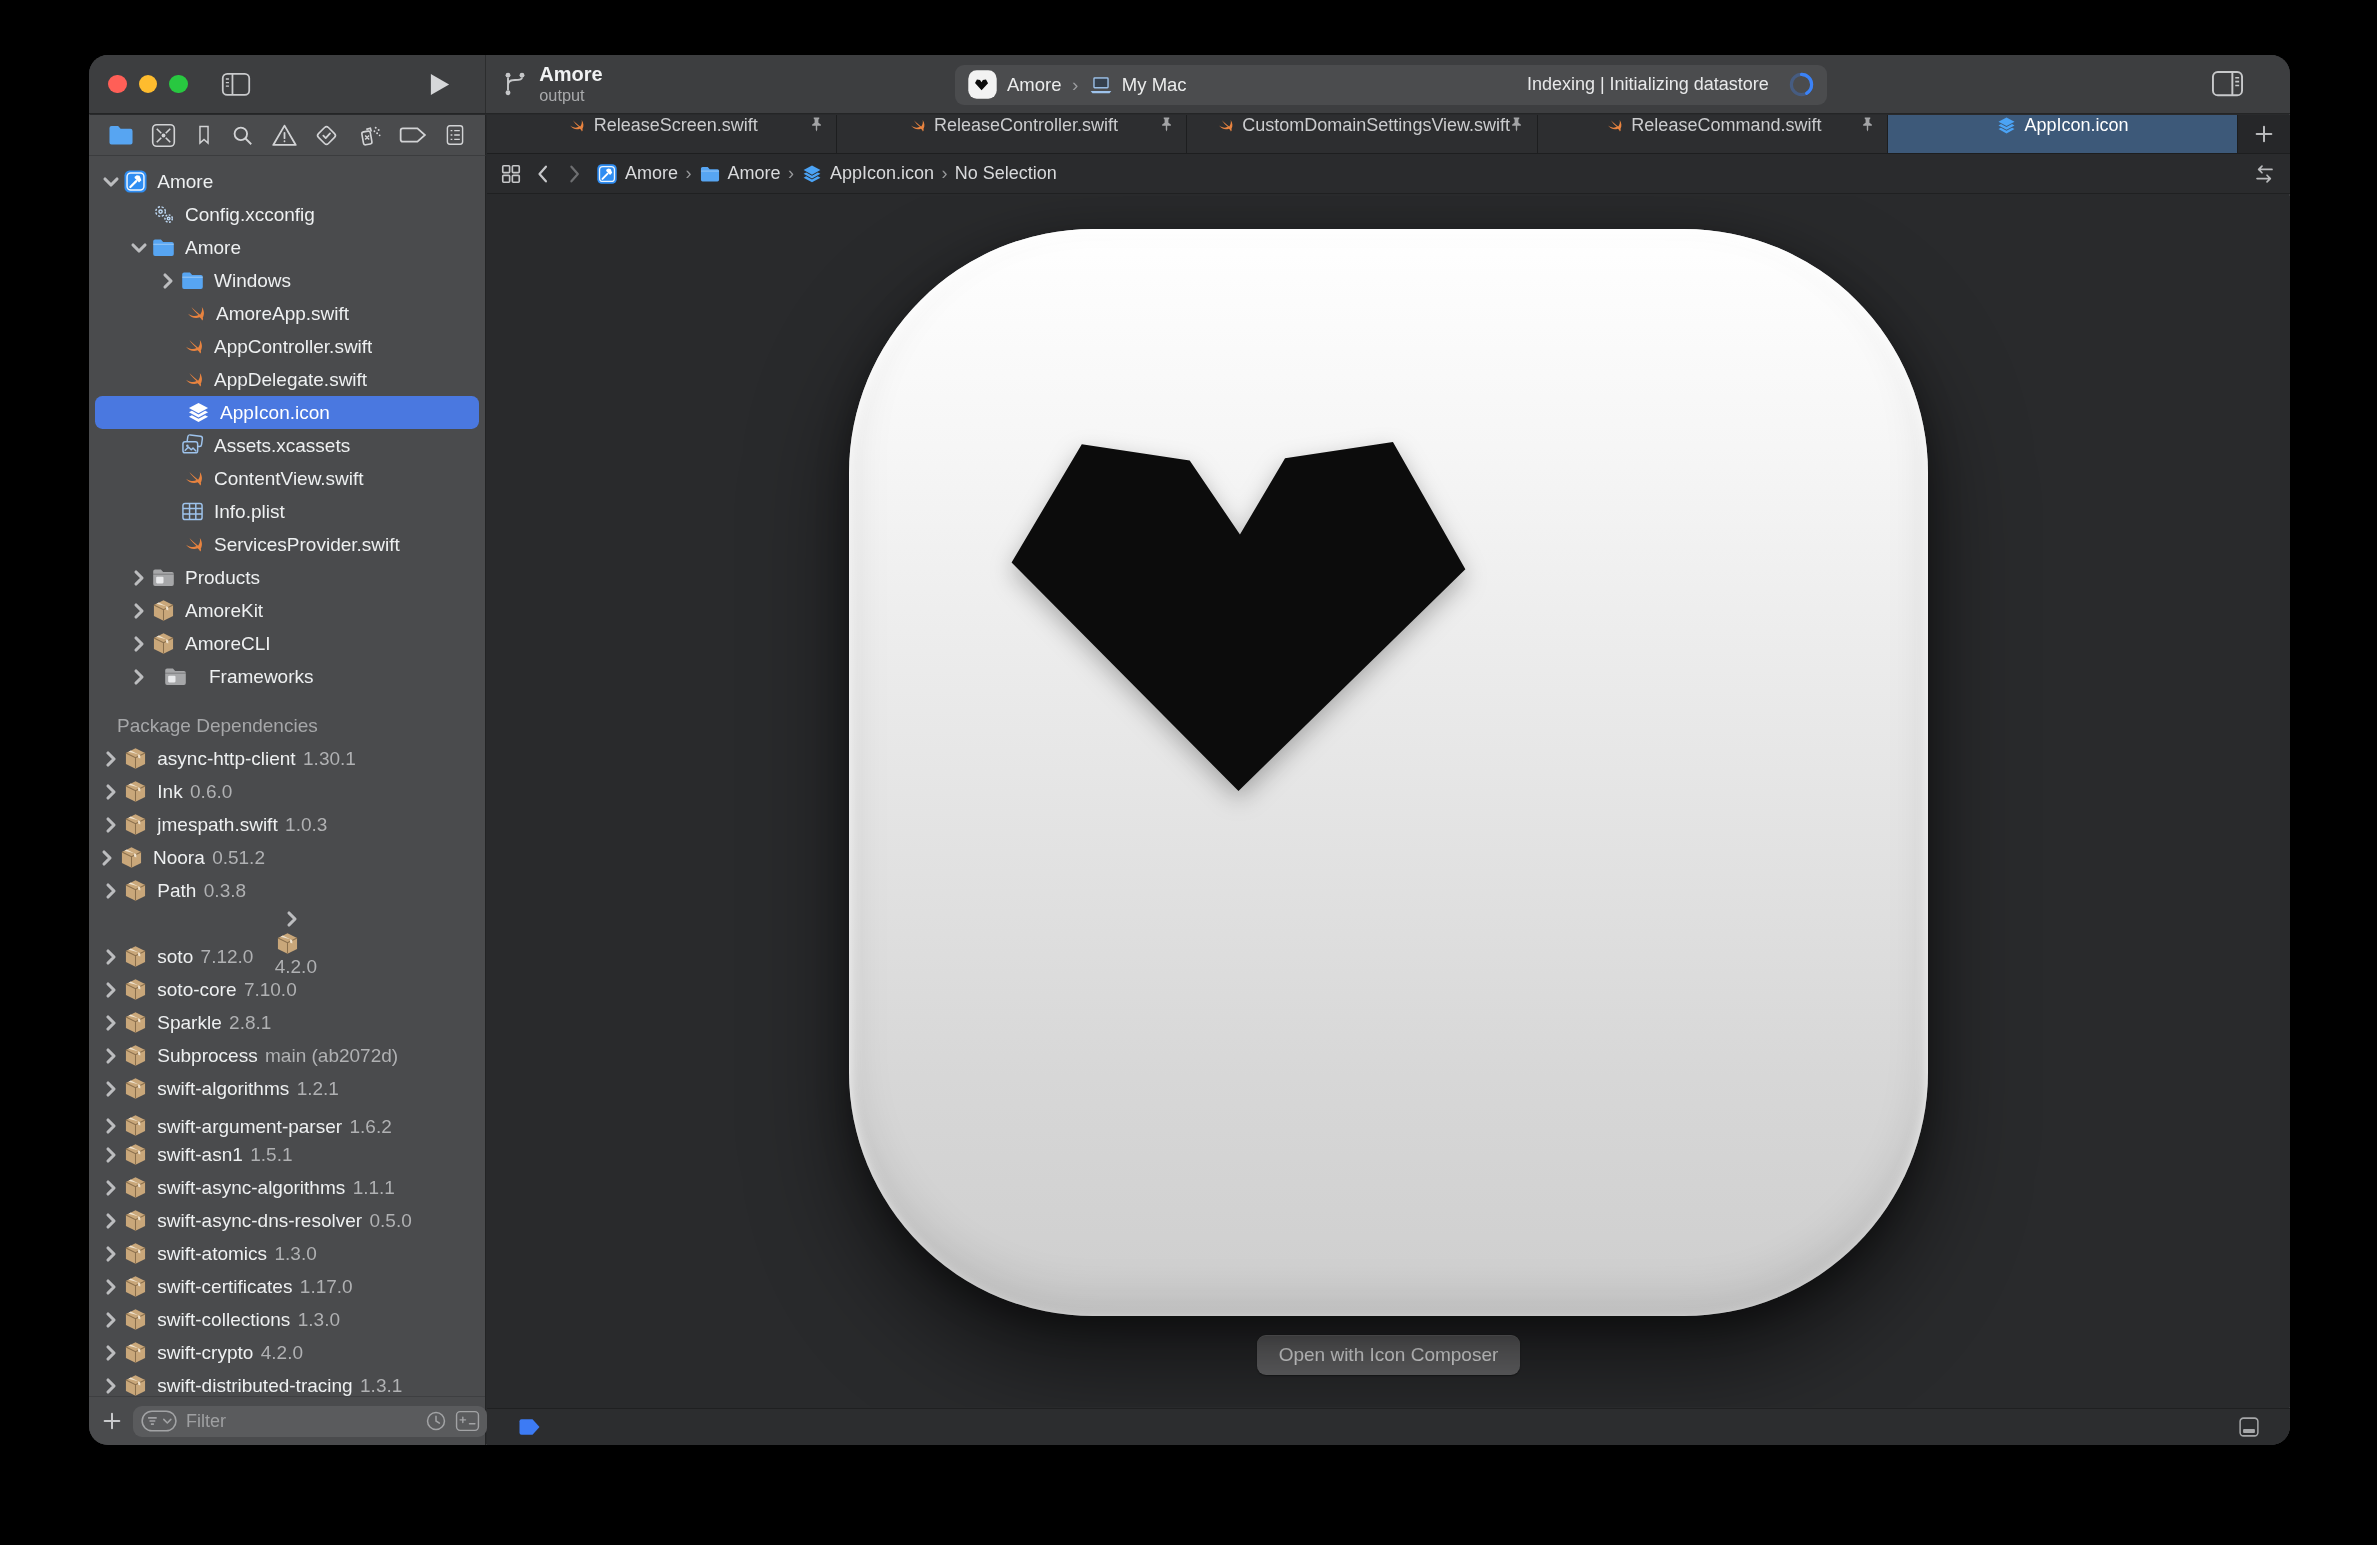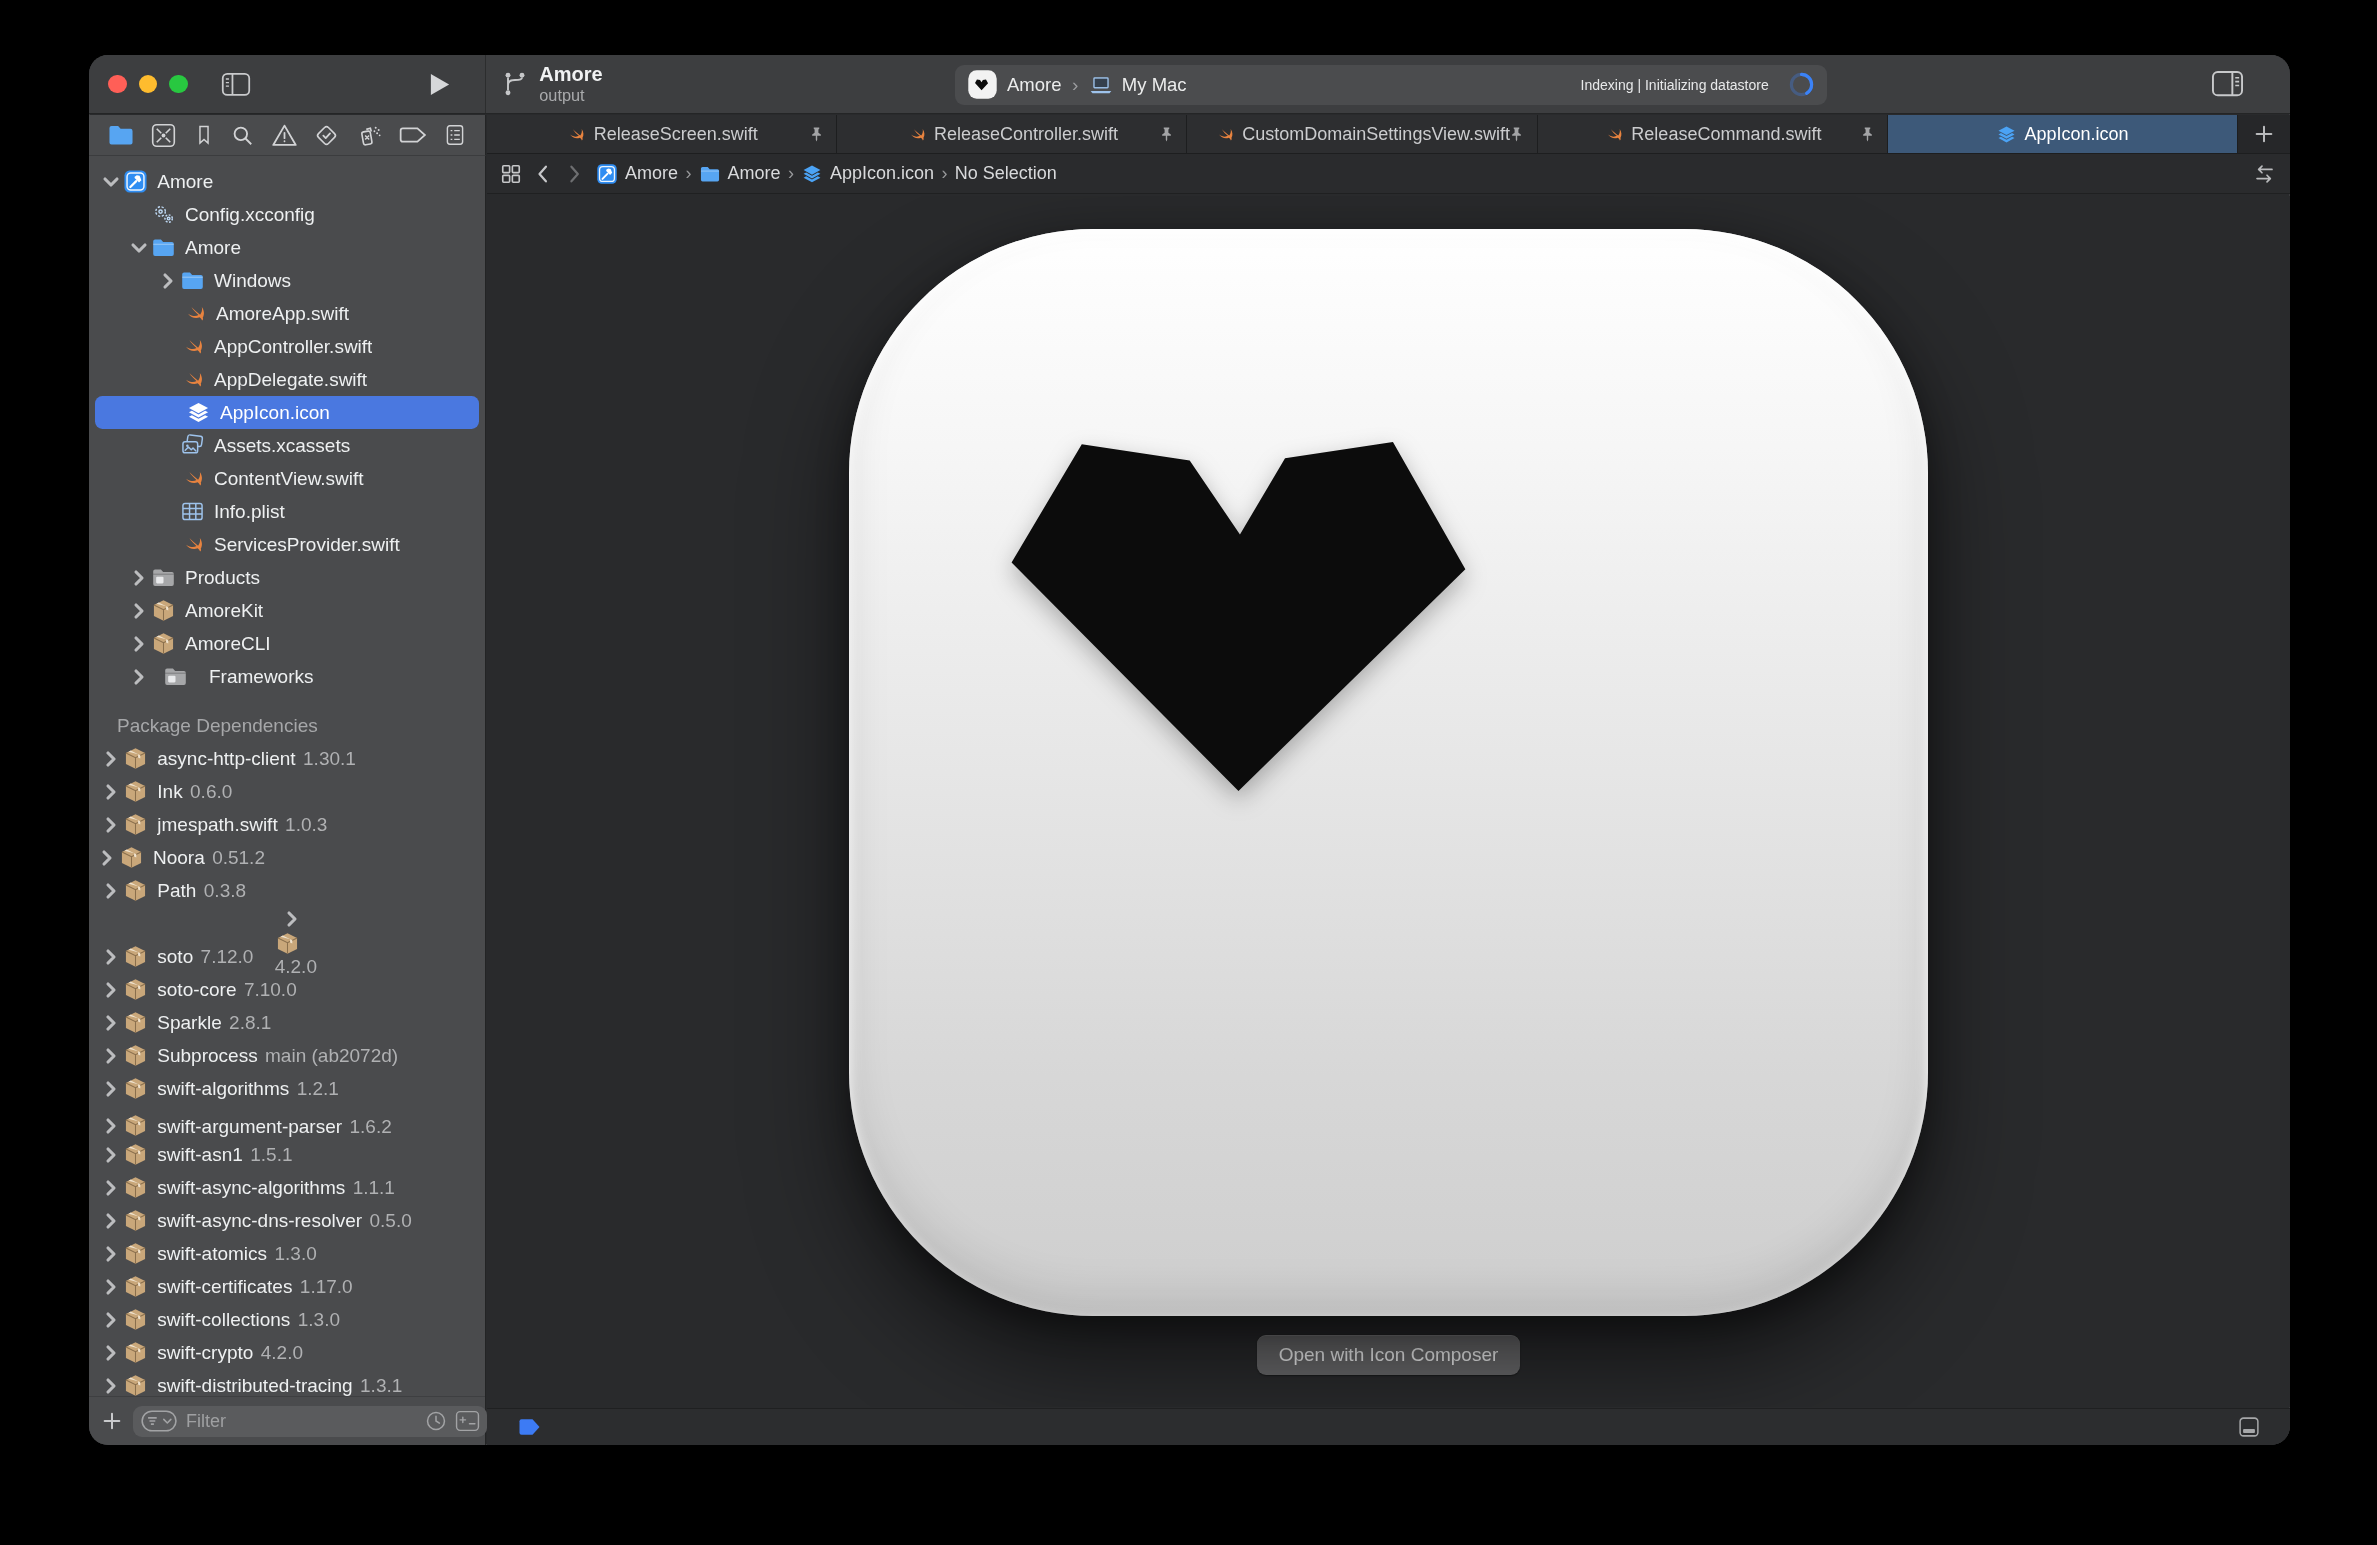--- a/index.html
+++ b/index.html
@@ -23,21 +23,21 @@
   .toolbar-main { position:relative; flex:1; height:100%; display:flex; align-items:center; padding-left:15px; }
   .scheme-title { display:flex; align-items:center; gap:10.3px; }
   .scheme-title .t { display:flex; flex-direction:column; justify-content:center; }
   .proj-title { font-size:20px; font-weight:bold; color:#f1f2f3; line-height:23px; }
   .proj-sub { font-size:16.3px; color:#a9aaac; line-height:19px; }
   .scheme-pill { position:absolute; left:469px; top:9.6px; width:872px; height:40px;
                  background:#4b4c4e; border-radius:9px; display:flex; align-items:center;
                  padding:0 12px; gap:9px; }
   .scheme-pill .lbl { font-size:18.5px; color:#eceded; }
   .crumb-sep { font-size:19px; color:#9b9c9e; padding:0 1.5px; }
-  .status-text { margin-left:auto; font-size:14px; color:#e8e9ea; }
+  .status-text { margin-left:auto; font-size:18px; color:#e8e9ea; }
   .spinner { width:27px; height:27px; margin-left:10.3px; animation:spin 1.1s linear infinite; }
   @keyframes spin { to { transform:rotate(360deg); } }
   .inspector-btn { position:absolute; right:46px; top:15px; color:#c8c9cb; display:flex; }
 
   
   .navigator-strip { position:absolute; left:0; top:60px; width:397px; height:41px;
                      background:#4a4b4d; border-right:0.7px solid #232425; border-bottom:0.7px solid #3b3c3e;
                      display:flex; align-items:center; justify-content:space-between; padding:0 18px; }
   .navigator-strip .nav-ic { color:#d2d3d5; display:flex; }
   .navigator-strip .nav-ic.active { color:#57a5f2; }
@@ -59,21 +59,21 @@
   .filter-add { color:#c9cacc; display:flex; }
   .filter-field { flex:1; height:31px; background:#5a5b5d; border-radius:9px; display:flex;
                   align-items:center; padding:0 7.4px; gap:7.4px; color:#a2a3a5; }
   .filter-field input { flex:1; min-width:0; background:transparent; border:none; outline:none;
                         font-size:18px; color:#ececee; font-family:inherit; }
   .filter-field input::placeholder { color:#9fa0a2; }
 
   
   .main { position:absolute; left:398px; top:60px; right:0; bottom:0; }
   .tab-bar { height:39px; background:#262729; display:flex; border-bottom:0.7px solid #1d1e1f; }
-  .tab { flex:1; position:relative; display:flex; align-items:center; justify-content:center; gap:7.4px;
+  .tab { flex:1; position:relative; display:flex; align-items:flex-start; justify-content:center; gap:7.4px;
          background:#2d2e30; border-right:1.5px solid #1d1e1f; font-size:18px; color:#cbccce; }
   .tab.active { background:#3d5979; color:#fff; }
   .tab .tic { width:21px; height:21px; display:flex; }
   .tab .tic svg { width:100%; height:100%; }
   .tab .pin { position:absolute; right:10.3px; width:19px; height:19px; color:#a3a4a6; }
   .tab-plus { width:52px; flex:none; background:#262729; display:flex; align-items:center;
               justify-content:center; color:#b9babc; }
   .jump-bar { height:40px; background:#2a2b2d; border-bottom:0.7px solid #1f2021; display:flex;
               align-items:center; padding:0 13.3px; font-size:18px; color:#d9dadc; }
   .jump-bar .jic { display:flex; margin-right:12px; color:#c6c7c9; }

